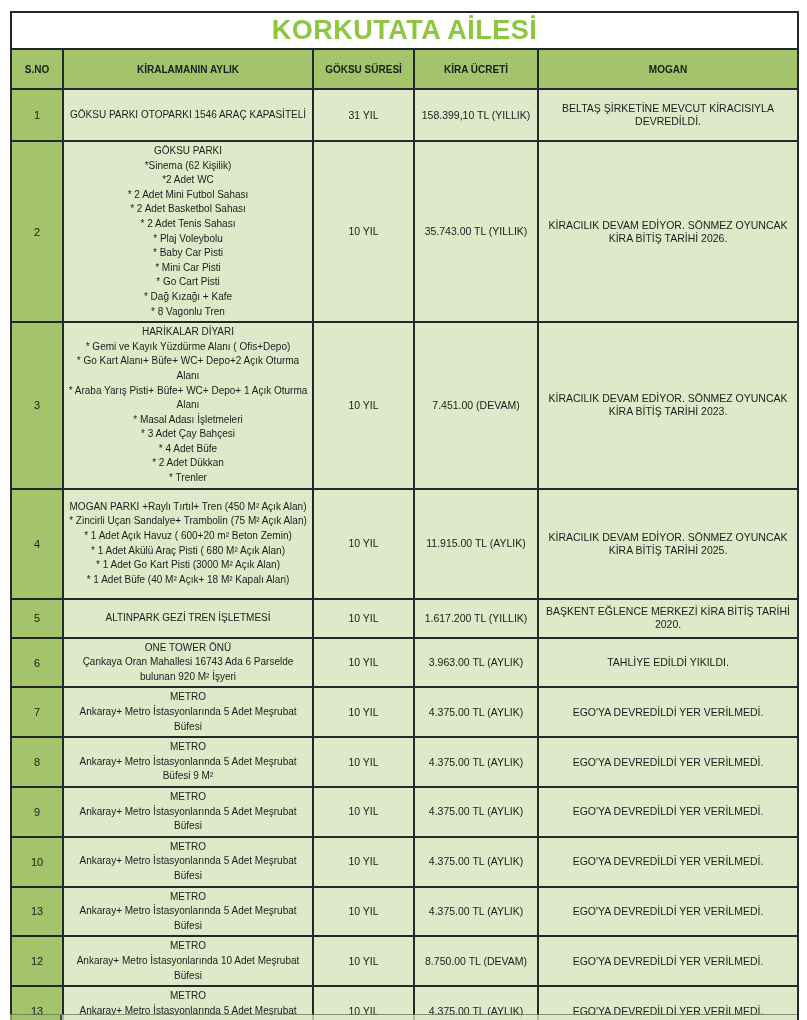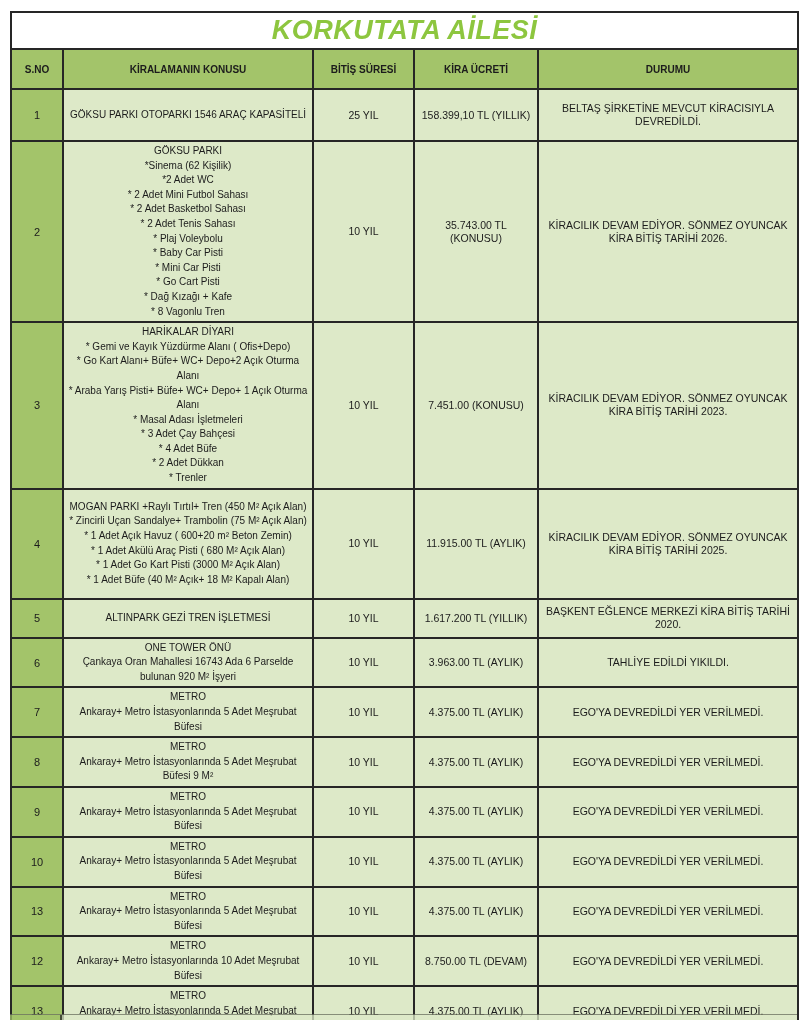--- a/index.html
+++ b/index.html
@@ -30,21 +30,20 @@
     vertical-align:middle;
     overflow:hidden;
   }
   .title-cell{
     background:#ffffff;
     color:var(--accent-green);
     font-size:27px;
     font-weight:bold;
     letter-spacing:.5px;
     height:32px;
-    font-style:italic;
   }
   .doc-table th{
     background:var(--header-green);
     font-size:10px;
     font-weight:bold;
     height:40px;
   }
   td.sno{
     background:var(--header-green);
     font-size:11px;
@@ -83,65 +82,65 @@
       <col style="width:101px">
       <col style="width:124px">
       <col style="width:260px">
     </colgroup>
     <thead>
       <tr>
         <td class="title-cell" colspan="5">KORKUTATA AİLESİ</td>
       </tr>
       <tr>
         <th>S.NO</th>
-        <th>KİRALAMANIN KONUSU</th>
-        <th>BİTİŞ SÜRESİ</th>
+        <th>KİRALAMANIN AYLIK</th>
+        <th>GÖKSU SÜRESİ</th>
         <th>KİRA ÜCRETİ</th>
-        <th>DURUMU</th>
+        <th>MOGAN</th>
       </tr>
     </thead>
     <tbody id="table-body">
         <tr style="height: 52px;">
     <td class="sno">1</td>
     <td class="cell subject">GÖKSU PARKI OTOPARKI 1546 ARAÇ KAPASİTELİ</td>
-    <td class="cell duration">25 YIL</td>
+    <td class="cell duration">31 YIL</td>
     <td class="cell fee">158.399,10 TL (YILLIK)</td>
     <td class="cell status">BELTAŞ ŞİRKETİNE MEVCUT KİRACISIYLA DEVREDİLDİ.</td>
   </tr>
         <tr style="height: 175px;">
     <td class="sno">2</td>
     <td class="cell subject">GÖKSU PARKI
 *Sinema (62 Kişilik)
 *2 Adet WC
 * 2 Adet Mini Futbol Sahası
 * 2 Adet Basketbol Sahası
 * 2 Adet Tenis Sahası
 * Plaj Voleybolu
 * Baby Car Pisti
 * Mini Car Pisti
 * Go Cart Pisti
 * Dağ Kızağı + Kafe
 * 8 Vagonlu Tren</td>
     <td class="cell duration">10 YIL</td>
-    <td class="cell fee">35.743.00 TL (KONUSU)</td>
+    <td class="cell fee">35.743.00 TL (YILLIK)</td>
     <td class="cell status">KİRACILIK DEVAM EDİYOR. SÖNMEZ OYUNCAK KİRA BİTİŞ TARİHİ 2026.</td>
   </tr>
         <tr style="height: 155px;">
     <td class="sno">3</td>
     <td class="cell subject">HARİKALAR DİYARI
 * Gemi ve Kayık Yüzdürme Alanı ( Ofis+Depo)
 * Go Kart Alanı+ Büfe+ WC+ Depo+2 Açık Oturma Alanı
 * Araba Yarış Pisti+ Büfe+ WC+ Depo+ 1 Açık Oturma Alanı
 * Masal Adası İşletmeleri
 * 3 Adet Çay Bahçesi
 * 4 Adet Büfe
 * 2 Adet Dükkan
 * Trenler</td>
     <td class="cell duration">10 YIL</td>
-    <td class="cell fee">7.451.00 (KONUSU)</td>
+    <td class="cell fee">7.451.00 (DEVAM)</td>
     <td class="cell status">KİRACILIK DEVAM EDİYOR. SÖNMEZ OYUNCAK KİRA BİTİŞ TARİHİ 2023.</td>
   </tr>
         <tr style="height: 110px;">
     <td class="sno">4</td>
     <td class="cell subject">MOGAN PARKI +Raylı Tırtıl+ Tren (450 M² Açık Alan)
 * Zincirli Uçan Sandalye+ Trambolin (75 M² Açık Alan)
 * 1 Adet Açık Havuz ( 600+20 m² Beton Zemin)
 * 1 Adet Akülü Araç Pisti ( 680 M² Açık Alan)
 * 1 Adet Go Kart Pisti (3000 M² Açık Alan)
 * 1 Adet Büfe (40 M² Açık+ 18 M² Kapalı Alan)</td>

